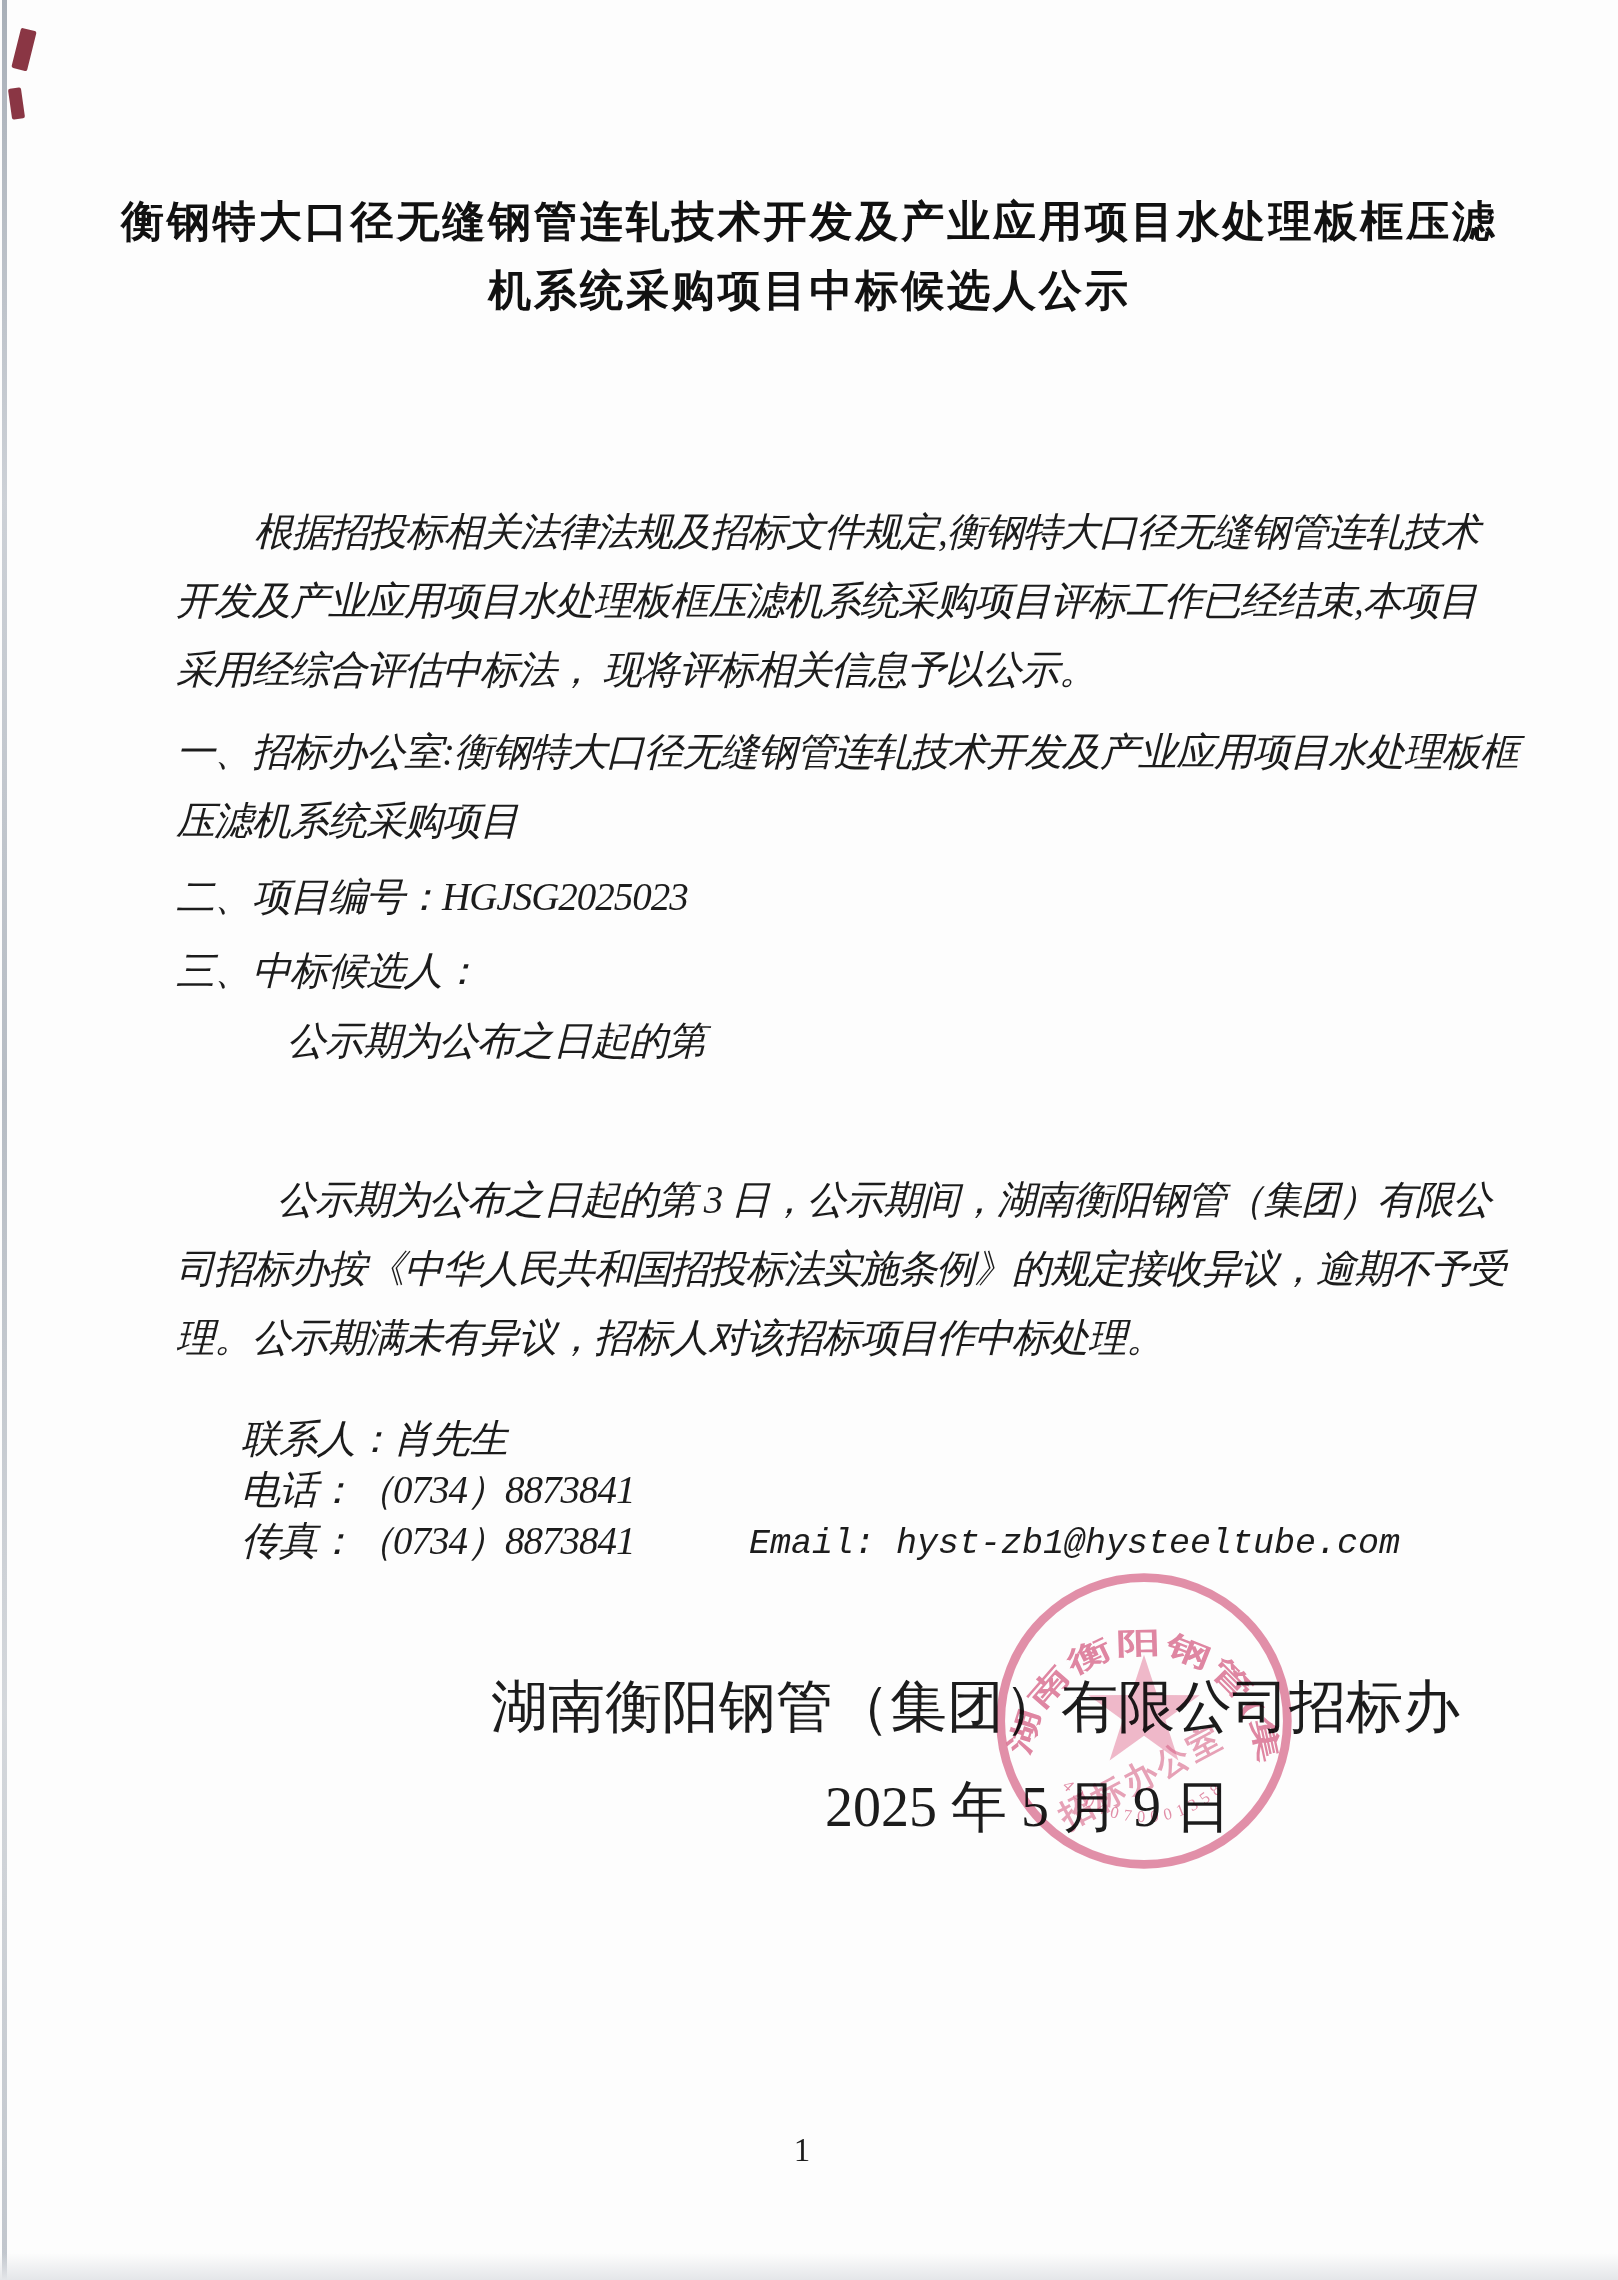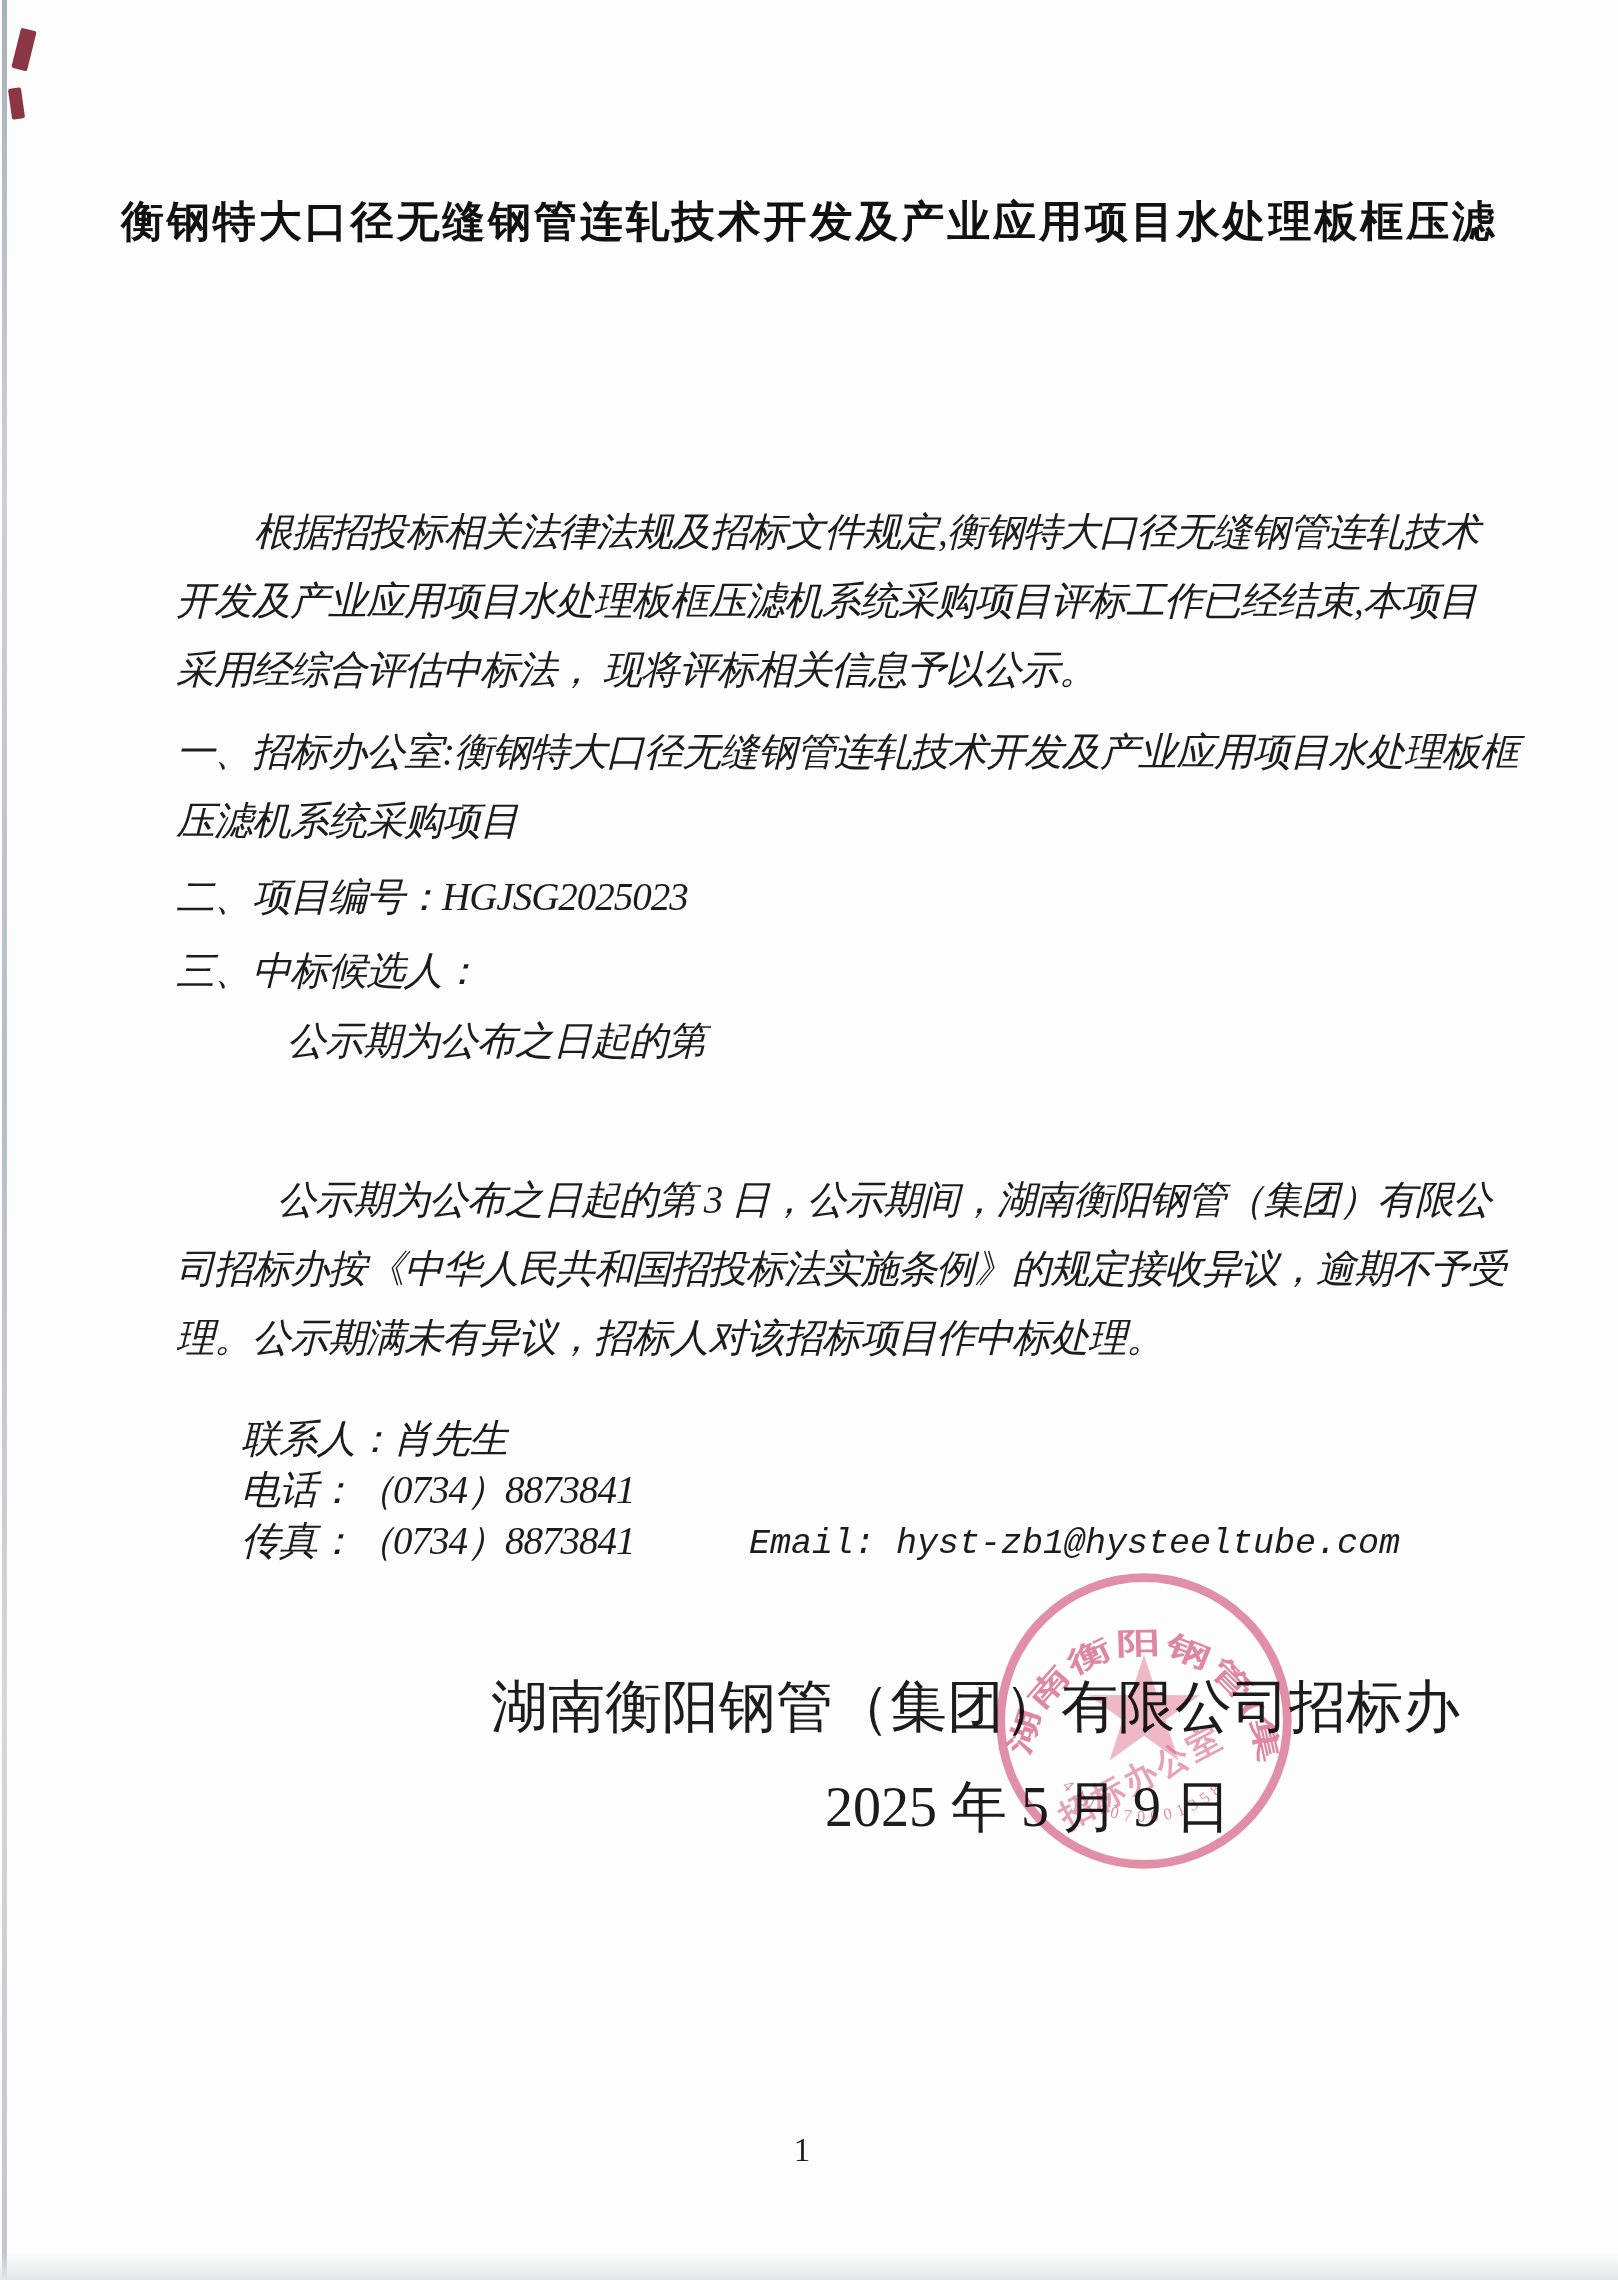--- a/index.html
+++ b/index.html
@@ -61,20 +61,21 @@
 </head>
 <body>
 
 <div class="page">
   <div class="scan-edge"></div>
   <div class="ink-mark m1"></div>
   <div class="ink-mark m2"></div>
 
   <div class="title">
       <div class="tline">衡钢特大口径无缝钢管连轧技术开发及产业应用项目水处理板框压滤</div>
+      <div class="tline">机系统采购项目中标候选人公示</div>
     </div>
 
   <div class="bodyblock p-intro indent2">
       <div class="tline">根据招投标相关法律法规及招标文件规定,衡钢特大口径无缝钢管连轧技术</div>
       <div class="tline">开发及产业应用项目水处理板框压滤机系统采购项目评标工作已经结束,本项目</div>
       <div class="tline">采用经综合评估中标法， 现将评标相关信息予以公示。</div>
     </div>
 
   <div class="bodyblock p-item1">
       <div class="tline">一、招标办公室:衡钢特大口径无缝钢管连轧技术开发及产业应用项目水处理板框</div>

